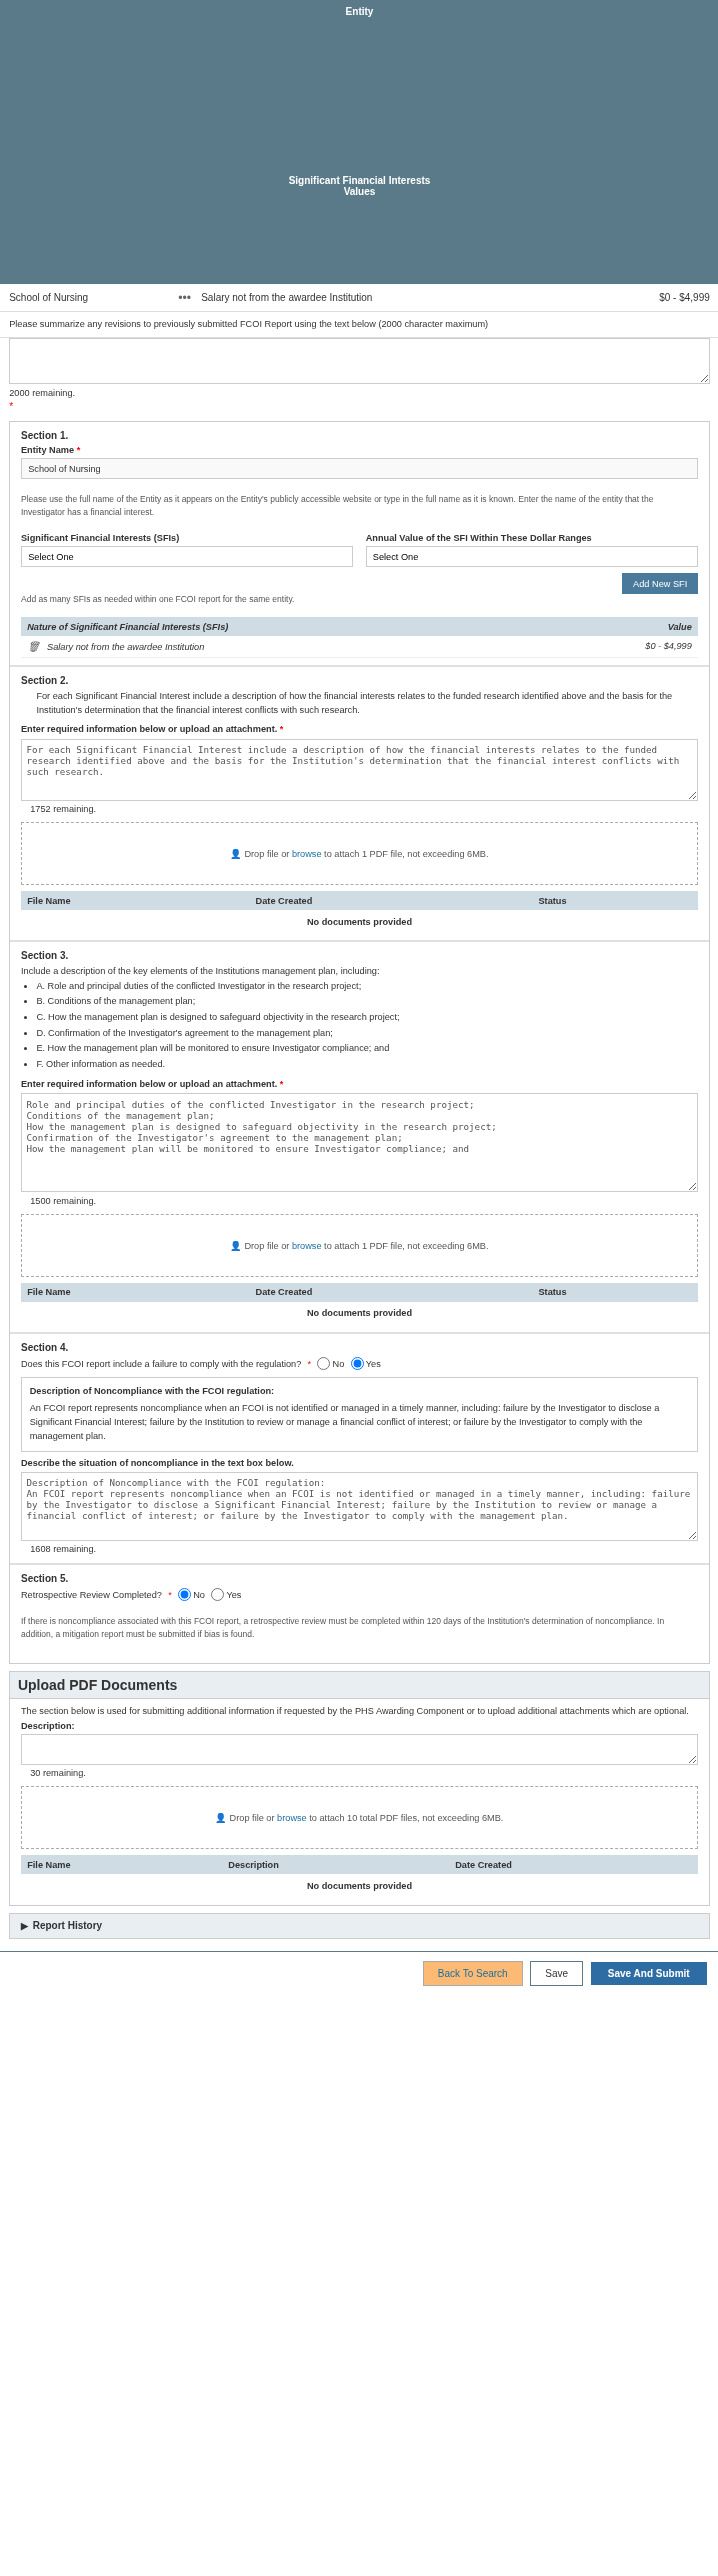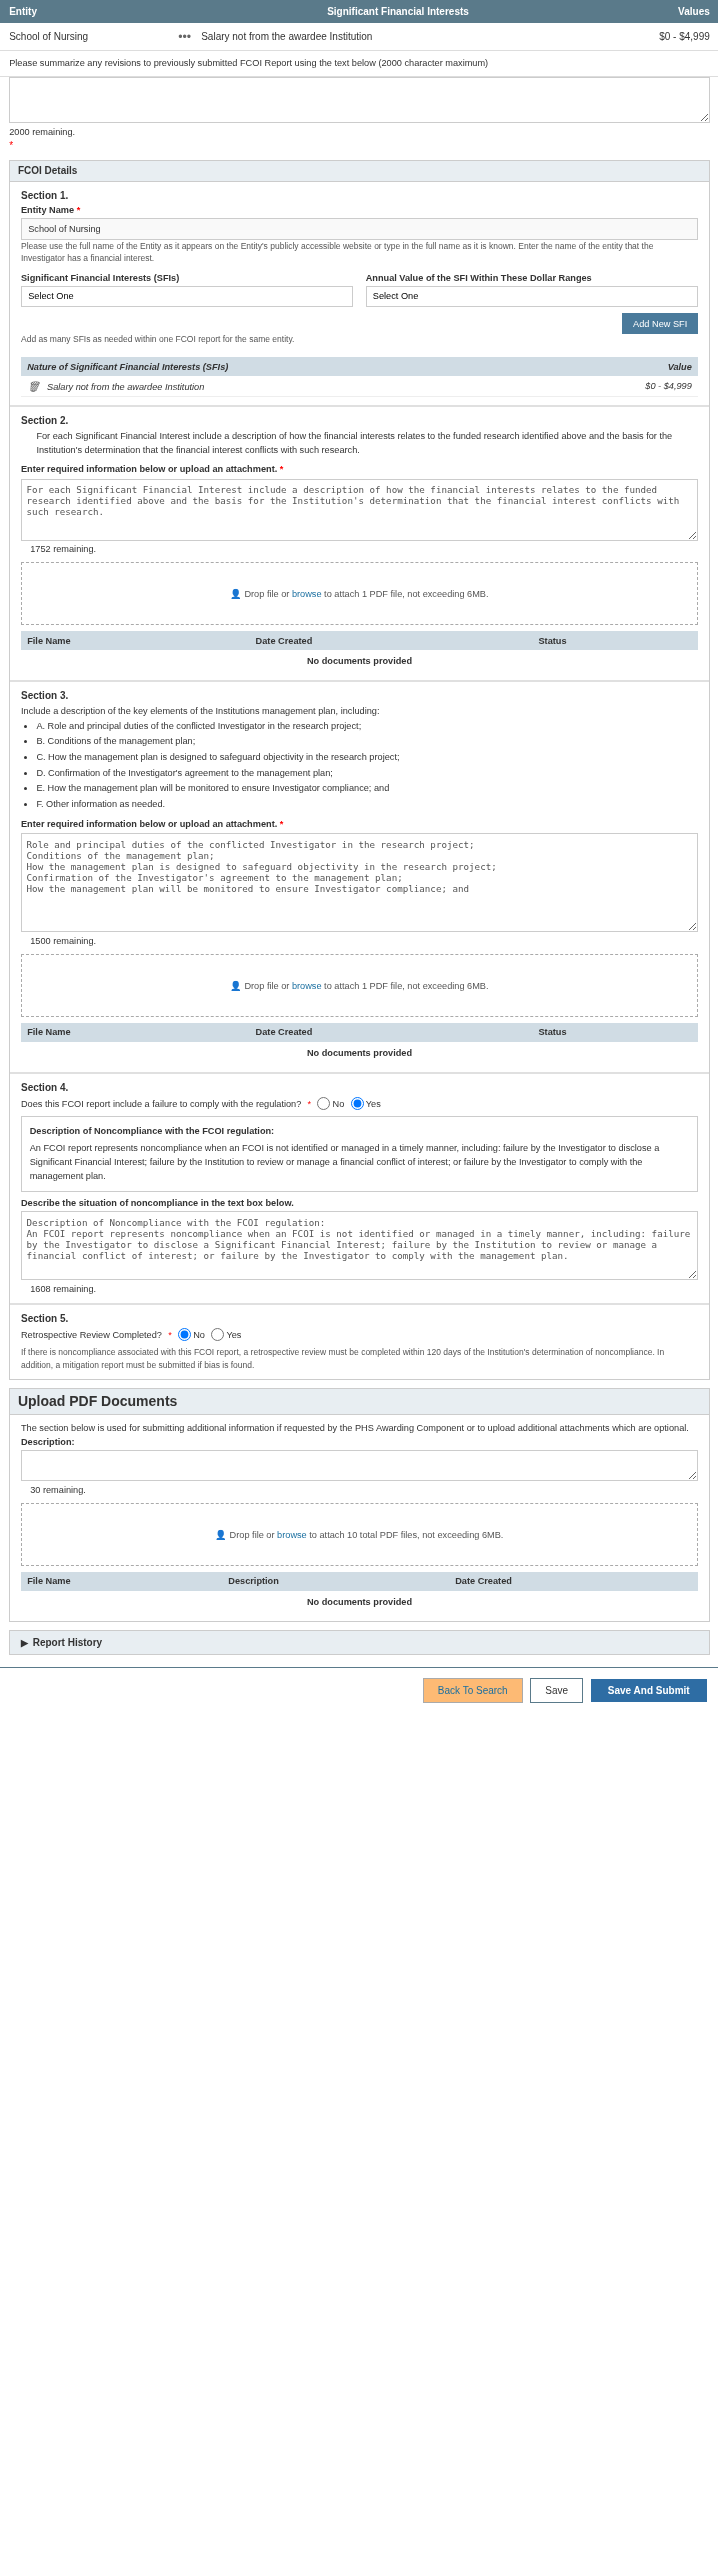--- a/index.html
+++ b/index.html
@@ -3,20 +3,21 @@
   <meta charset="utf-8">
   <style>
     * { box-sizing: border-box; margin: 0; padding: 0; }
     body { font-family: Arial, sans-serif; font-size: 10px; color: #333; background: #fff; width: 719px; }
 
     .header-row {
       display: flex; align-items: center;
       background: #5a7a8a; color: #fff;
       padding: 6.2px 9.2px;
       font-weight: bold;
+      flex-direction: column;
     }
     .header-row .col-entity { flex: 0 0 169px; }
     .header-row .col-sfi { flex: 1; text-align: center; }
     .header-row .col-values { flex: 0 0 92px; text-align: right; }
 
     .data-row {
       display: flex; align-items: center;
       padding: 6.2px 9.2px;
       border-bottom: 0.8px solid #ddd;
       background: #fff;
@@ -80,21 +81,21 @@
       border: 0.8px solid #ccc;
       padding: 4.6px 6.2px;
       font-size: 9.2px;
       background: #f9f9f9;
       color: #333;
     }
 
     .help-text {
       font-size: 8.5px;
       color: #555;
-      margin: 0 0;
+      margin: 14px 0;
       line-height: 1.5;
     }
 
     .sfi-row {
       display: flex; gap: 12.3px; align-items: flex-end;
       margin-top: 7.7px;
     }
     .sfi-col { flex: 1; }
     .sfi-col label { font-weight: bold; font-size: 9.2px; display: block; margin-bottom: 3.1px; }
     .sfi-select {
@@ -271,21 +272,20 @@
 </div>
 
 
 <div class="summary-text">Please summarize any revisions to previously submitted FCOI Report using the text below (2000 character maximum)</div>
 <textarea class="main-textarea" style=""></textarea>
 <div class="char-count">2000 remaining.</div>
 <div style="padding: 1.5px 9.2px;"><span class="required-star">*</span></div>
 
 
 <div class="fcoi-details-box">
-  <div class="fcoi-details-header">FCOI Details</div>
 
   <div class="section-block">
     <div class="section-title">Section 1.</div>
     <div class="field-label">
       <span>Entity Name</span>
       <span class="required-star"> *</span>
     </div>
     <input type="text" class="text-input" value="School of Nursing" style="">
     <p class="help-text">Please use the full name of the Entity as it appears on the Entity's publicly accessible website or type in the full name as it is known. Enter the name of the entity that the Investigator has a financial interest.</p>
 

